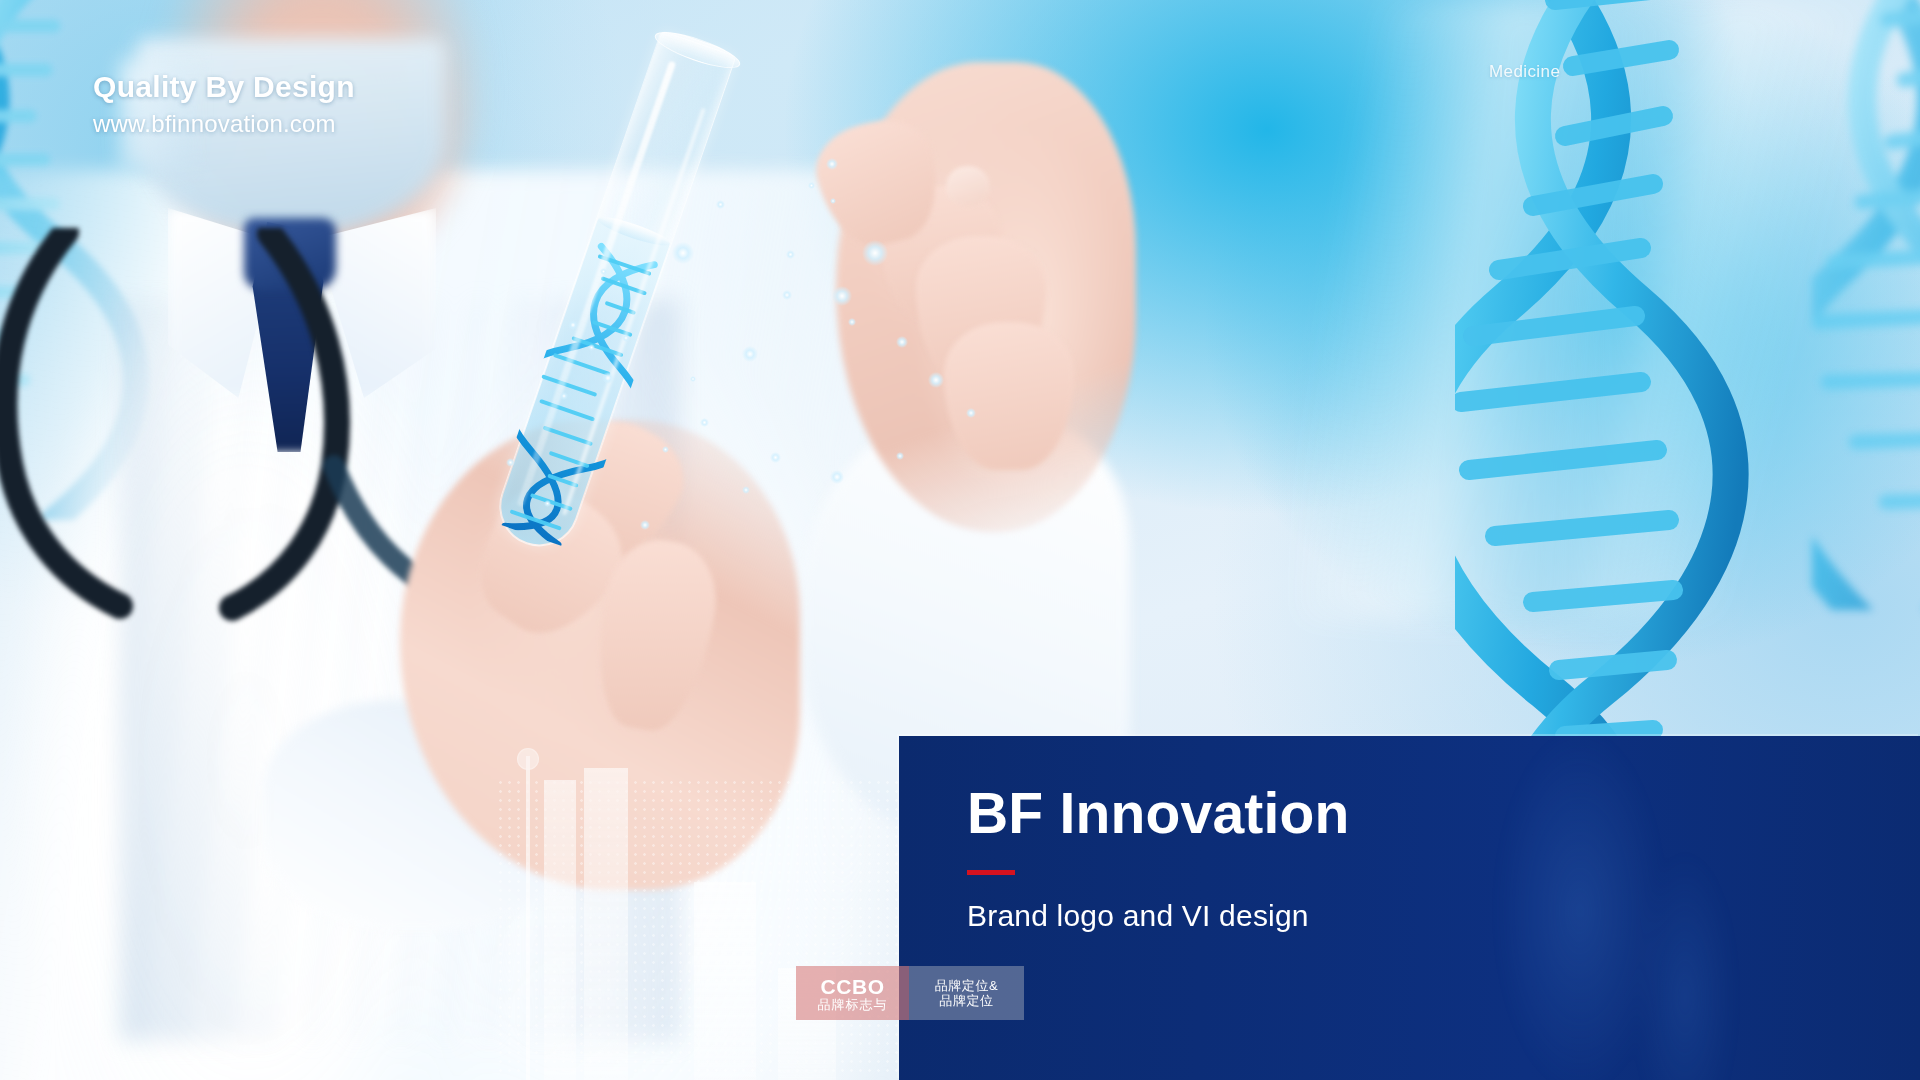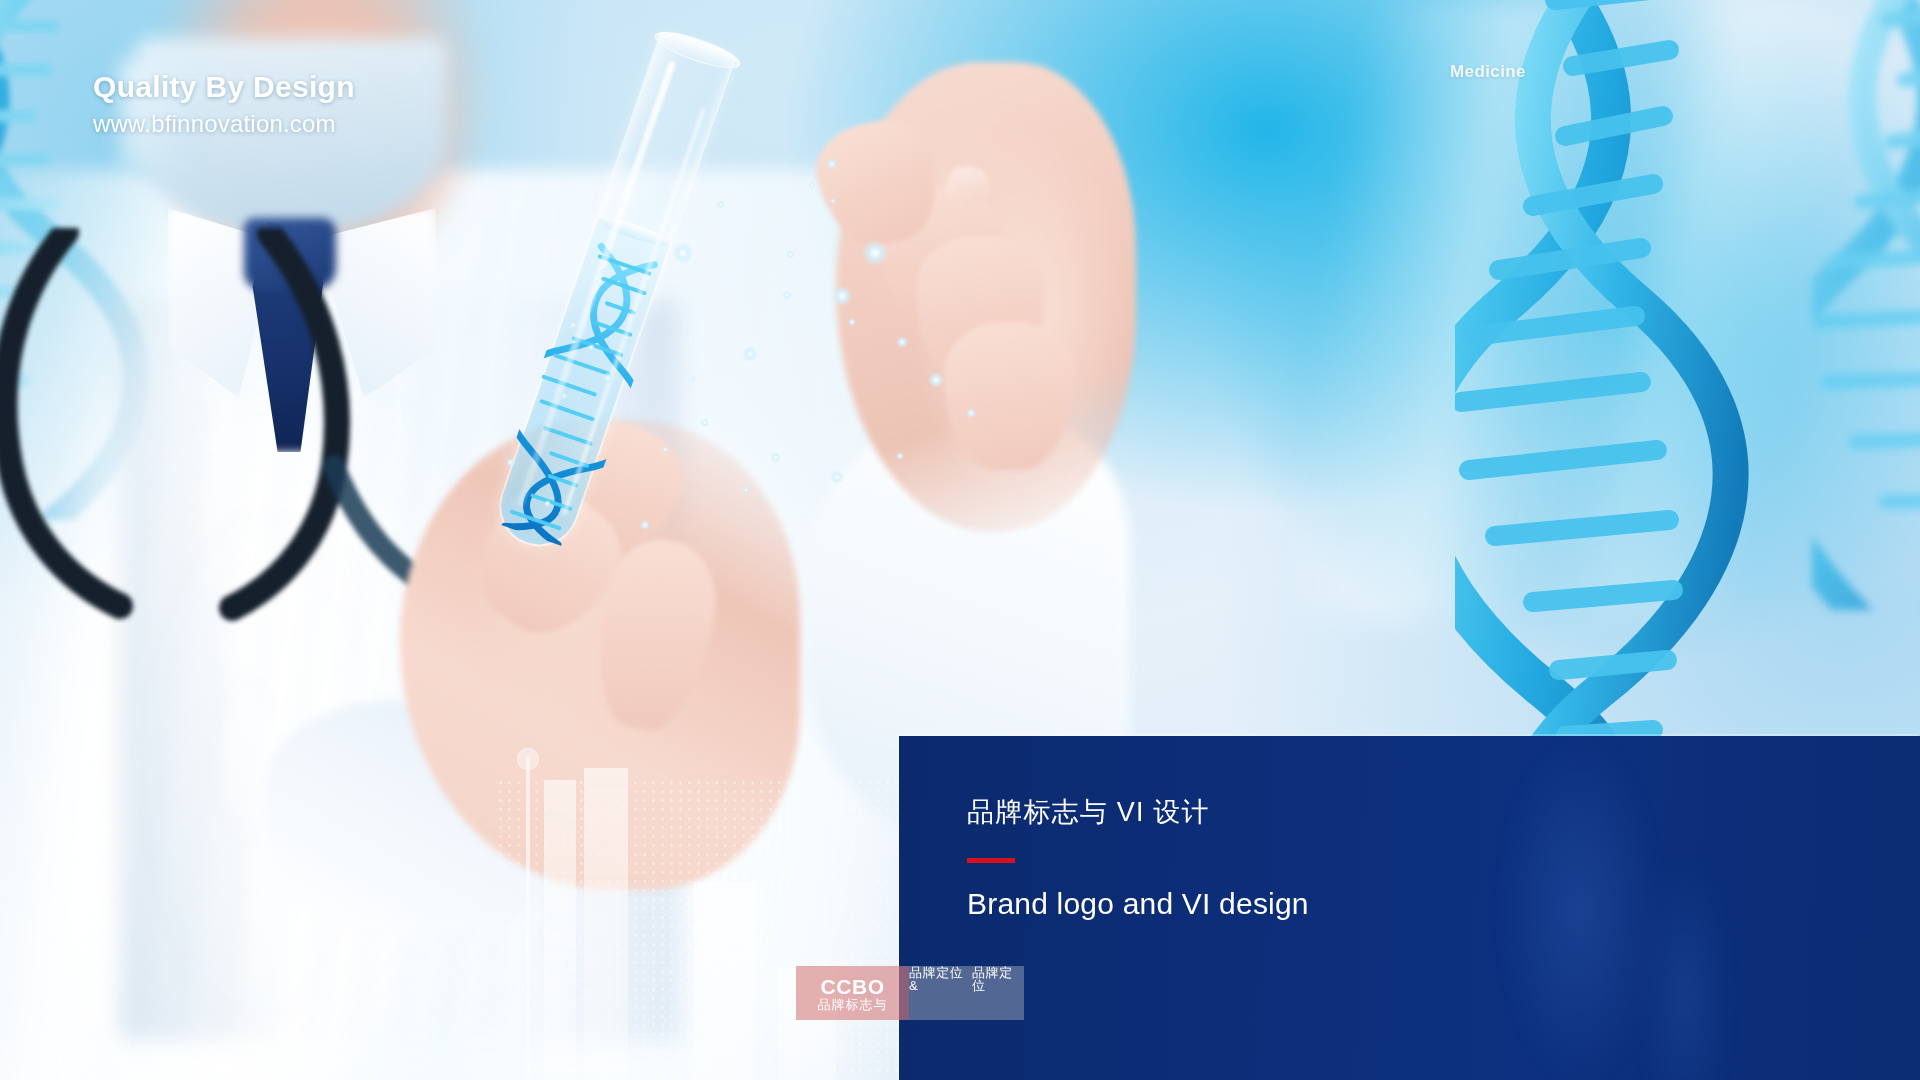--- a/index.html
+++ b/index.html
@@ -216,24 +216,23 @@
   .brand-title{
     font-size:30px; font-weight:bold; color:#ffffff; letter-spacing:.3px;
     text-shadow:0 1px 4px rgba(60,110,150,.45);
   }
   .brand-url{
     font-size:24px; font-weight:400; color:#ffffff; letter-spacing:.2px;
     margin-top:6px; text-shadow:0 1px 4px rgba(60,110,150,.45);
   }
 
   .medicine-label{
-    position:absolute; left:1450px; top:62px;
+    position:absolute; left:1489px; top:62px;
     font-size:17px; color:rgba(255,255,255,.88); letter-spacing:.4px;
     text-shadow:0 1px 3px rgba(90,150,190,.4);
-    font-weight:bold;
   }
 
   
   .panel{
     position:absolute; left:899px; top:736px; width:1021px; height:344px;
     background:linear-gradient(92deg,#0b2a6e 0%, #0c2d77 30%, #0d3080 62%, #0b2b72 100%);
     box-shadow:-2px -2px 0 rgba(255,255,255,.28);
     overflow:hidden;
   }
   .panel::after{   
@@ -260,21 +259,21 @@
   
   .watermark{ position:absolute; left:796px; top:966px; display:flex; align-items:stretch; }
   .wm-left{
     width:113px; height:54px; background:rgba(214,128,128,.62);
     display:flex; flex-direction:column; align-items:center; justify-content:center; gap:1px;
   }
   .wm-ccbo{ font-size:21px; font-weight:bold; color:#ffffff; letter-spacing:.6px; line-height:1;text-align:right; }
   .wm-cn{ font-size:13px; color:#ffffff; letter-spacing:1px; line-height:1; }
   .wm-right{
     width:115px; height:54px; background:rgba(150,160,180,.52);
-    display:flex; flex-direction:row; justify-content:center; gap:2px;
+    display:flex; flex-direction:column; align-items:center; justify-content:center; gap:2px;
   }
   .wm-r1,.wm-r2{ font-size:13px; color:#ffffff; letter-spacing:.6px; line-height:1; }
 </style>
 </head>
 <body>
 
 <div class="stage">
 
   <div class="photo">
 
@@ -489,21 +488,21 @@
 
   <div class="brand-block">
     <div class="brand-title">Quality By Design</div>
     <div class="brand-url">www.bfinnovation.com</div>
   </div>
 
   <div class="medicine-label">Medicine</div>
 
   <div class="panel">
     <div class="panel-inner">
-      <div class="panel-sub-cn">品牌标志与 VI 设计</div>
+      <div class="panel-title">BF Innovation</div>
       <div class="panel-rule"></div>
       <div class="panel-sub-en">Brand logo and VI design</div>
     </div>
   </div>
 
   <div class="watermark">
     <div class="wm-left">
       <div class="wm-ccbo">CCBO</div>
       <div class="wm-cn">品牌标志与</div>
     </div>

